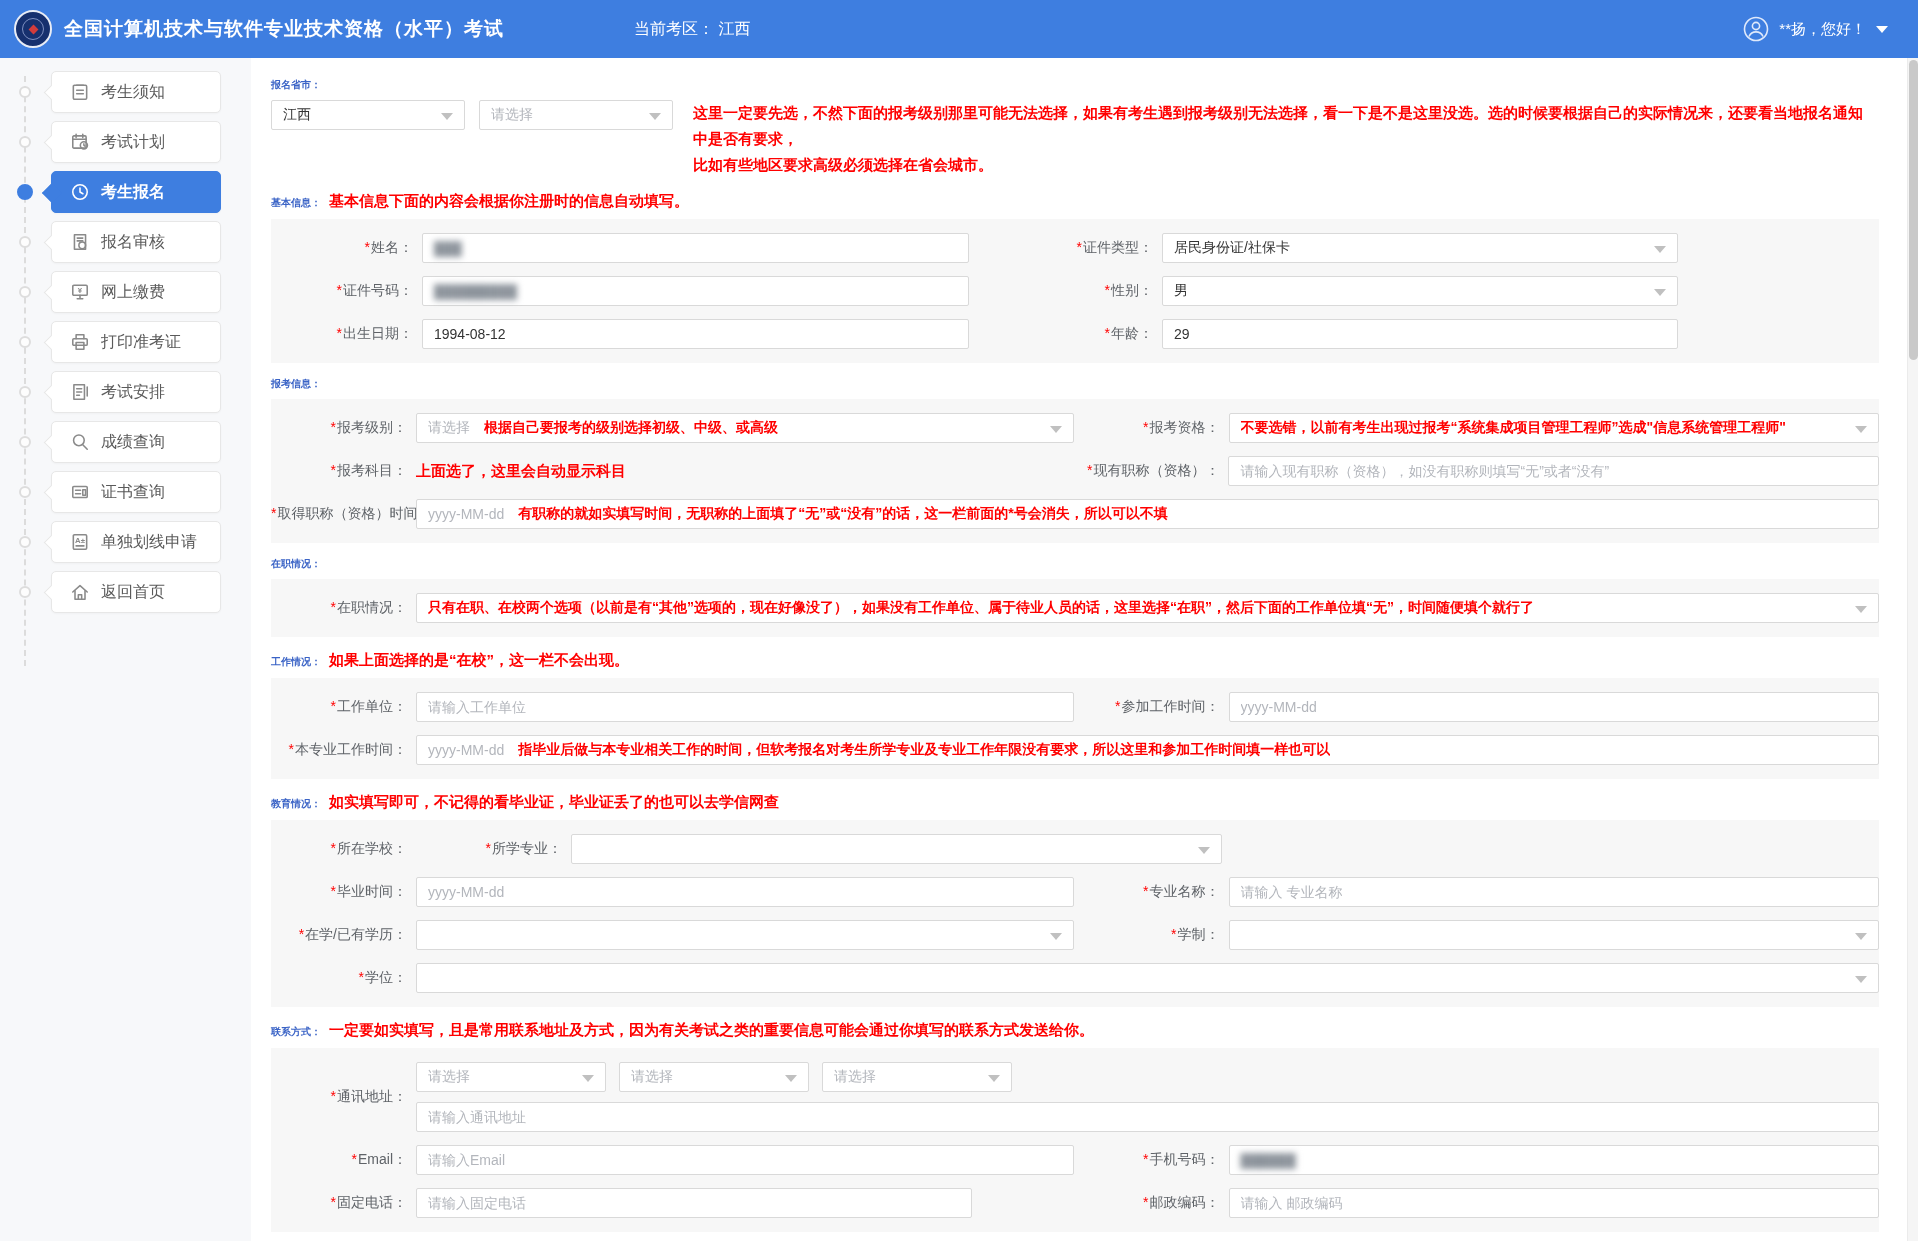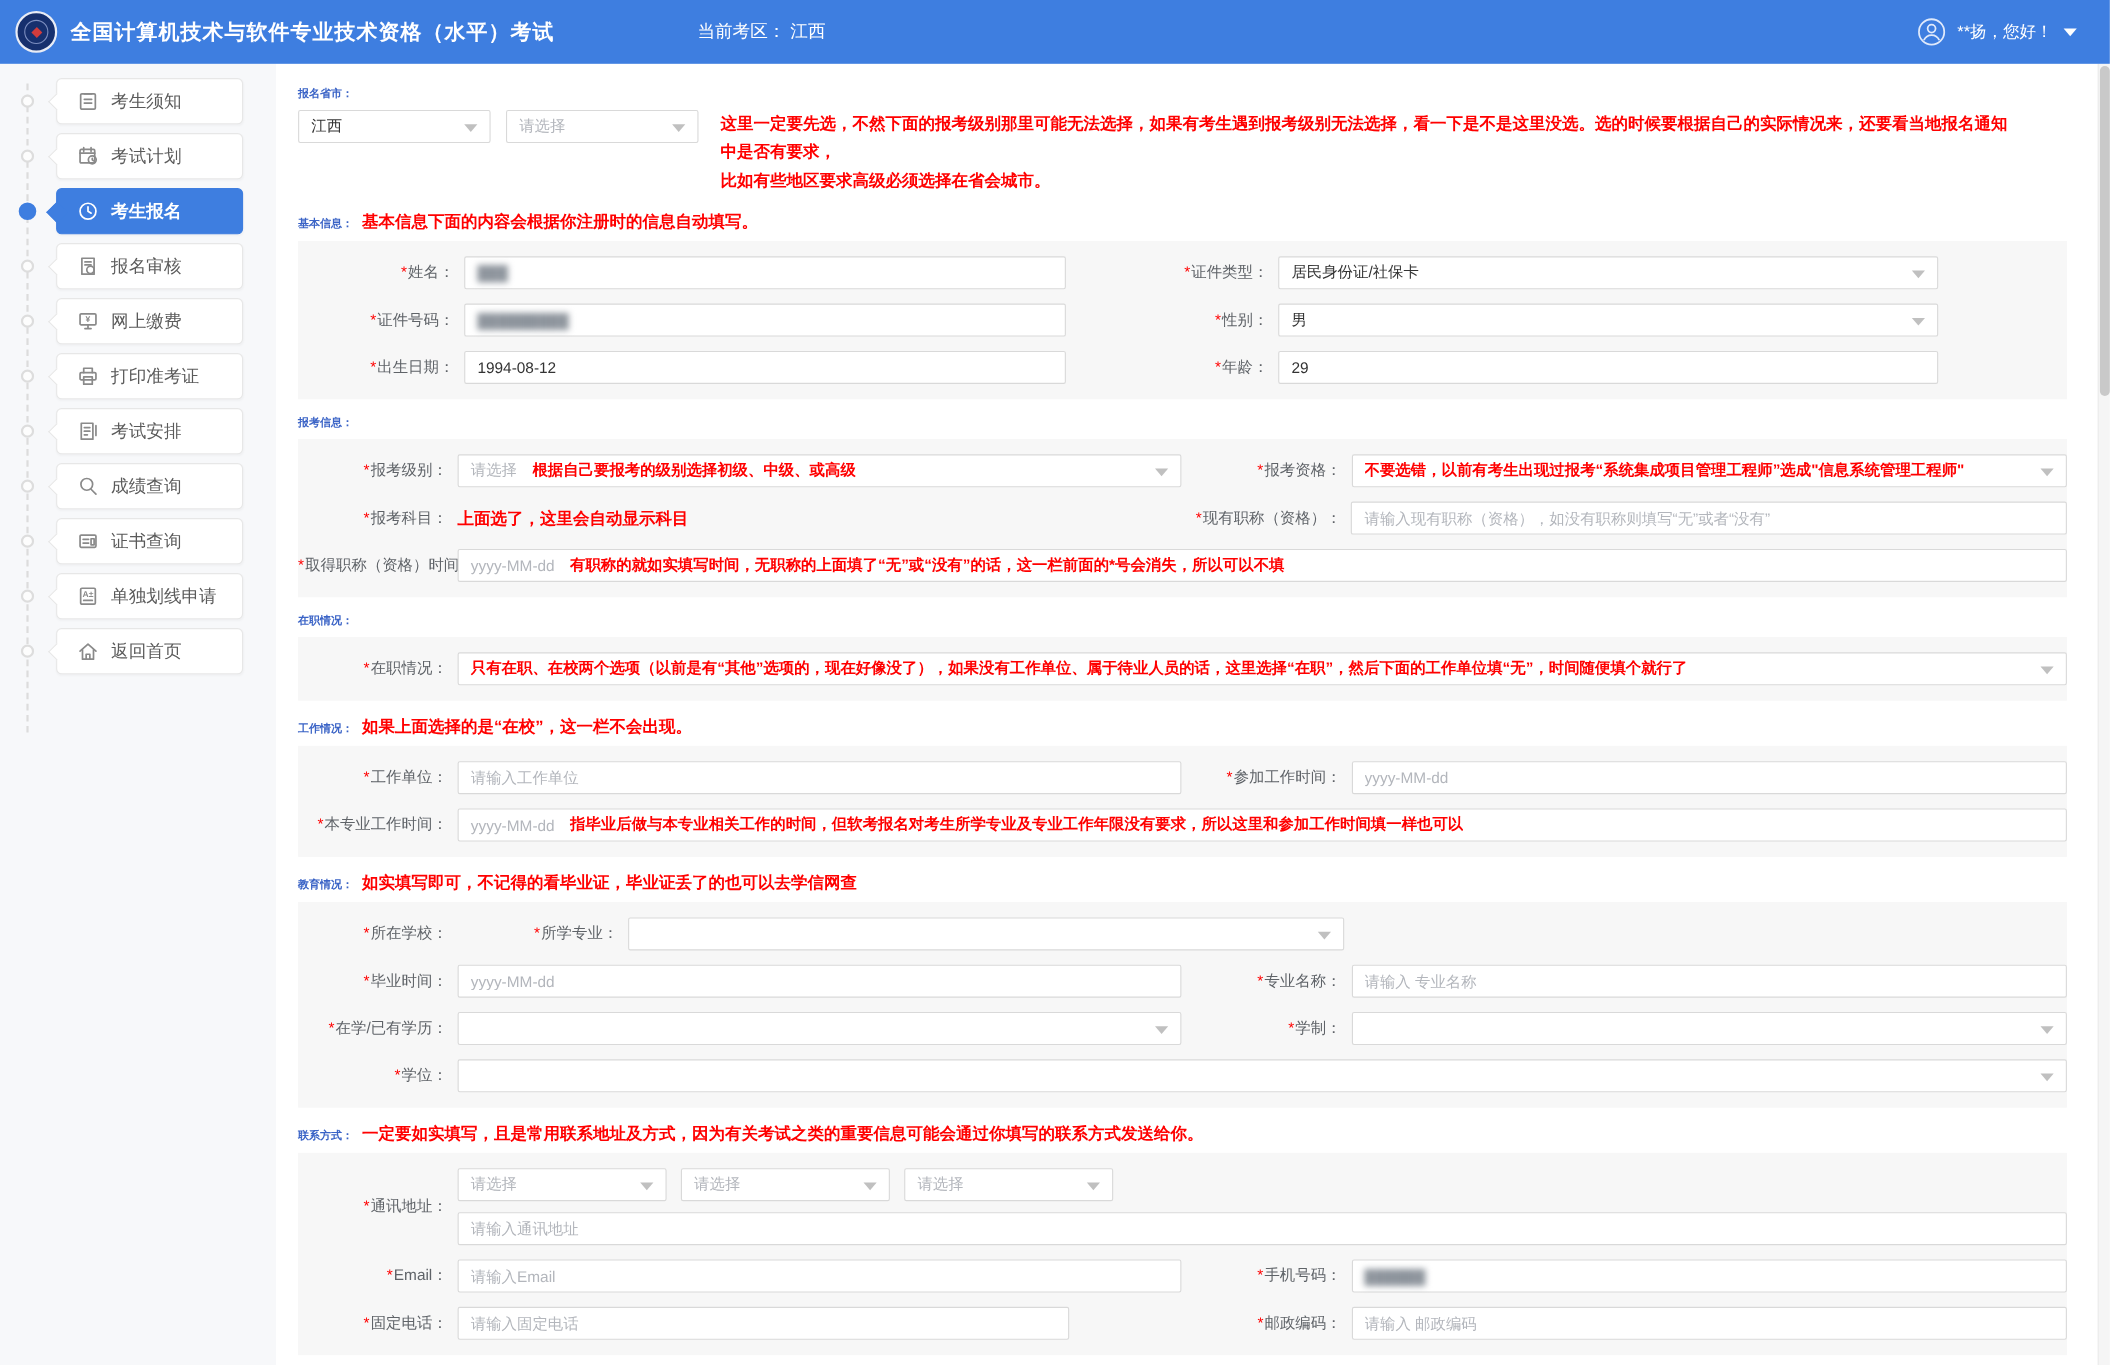--- a/index.html
+++ b/index.html
@@ -49,27 +49,27 @@
   .box input { border:none; outline:none; width:100%; font-size:14px; color:#333; background:transparent; font-family:"Liberation Sans",sans-serif; }
   .box input::placeholder { color:#b3b6bc; }
   .ph { color:#b3b6bc; }
   .sel-caret { position:absolute; right:11px; top:12px; width:0; height:0; border-left:6px solid transparent; border-right:6px solid transparent; border-top:7px solid #c0c0c0; }
   .masked { filter:blur(3px); color:#8d949c; font-size:13px; }
   .nobox-red { font-size:15px;text-align:center; }
   .in-red { font-size:14px; margin-left:14px; white-space:nowrap; overflow:hidden; }
 
   
   .in-l { width:658px; } .in-r { width:651px; } .in-full { width:1463px; }
-  .b-in { width:547px; } .b-in2 { width:600px; }
+  .b-in { width:547px; } .b-in2 { width:516px; }
   .in-phone { width:556px; }
   .addr-sel { width:190px; margin-right:13px; }
 
   
   .prov-row { display:flex; align-items:flex-start; margin-top:6px; }
-  .prov-sel { width:175px; margin-right:14px; }
+  .prov-sel { width:194px; margin-right:14px; }
   .prov-hint { margin-left:6px; max-width:1180px; }
 
   
   .photo-col { position:absolute; right:6px; top:12px; width:106px; }
   .photo-col .red { display:block; line-height:27px; font-size:15px; white-space:nowrap; }
   .photo-btn { margin-top:16px; background:#3e7ee0; color:#fff; font-size:13px; border:none; border-radius:3px; padding:5px 8px; cursor:pointer; white-space:nowrap; }
   .photo-link { display:block; margin-top:13px; color:#3e7ee0; font-size:13px; cursor:pointer; white-space:nowrap; }
 
   
   .scrollbar { position:absolute; right:0; top:58px; width:11px; height:1183px; background:#f5f5f5; border-left:1px solid #ebebeb; }

